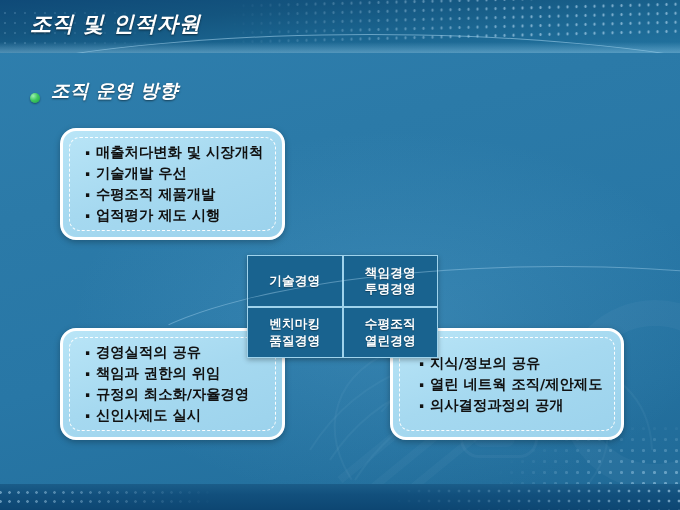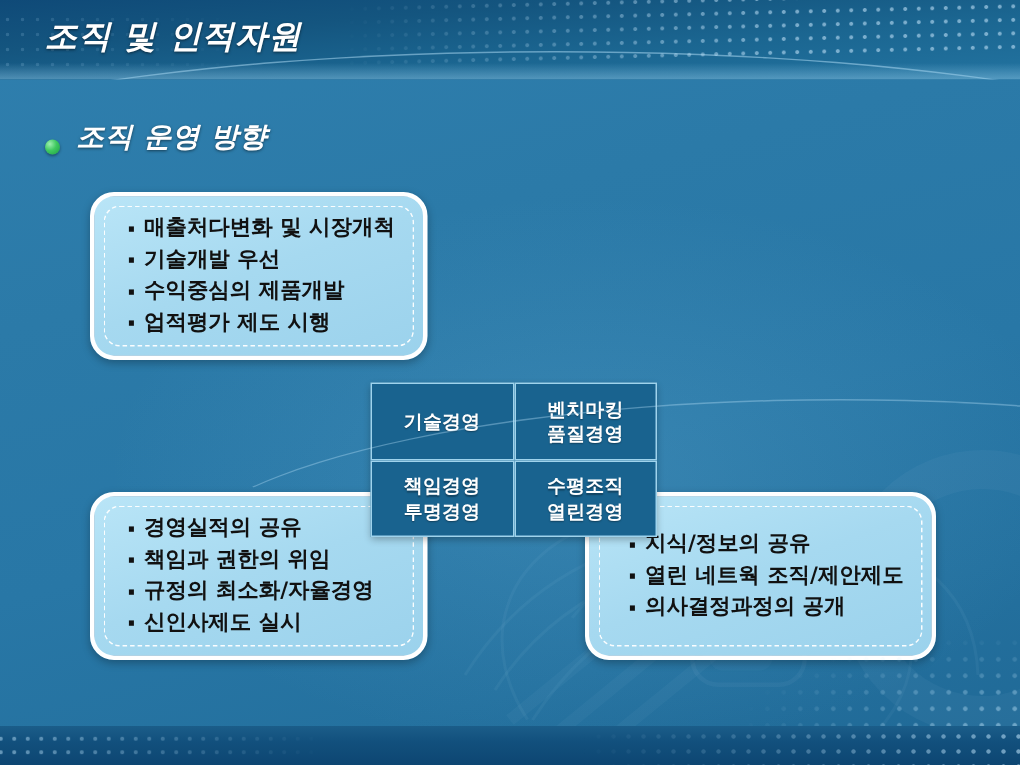--- a/index.html
+++ b/index.html
@@ -283,21 +283,21 @@
   <div id="subtitle-row">
     <div id="subtitle-bullet"></div>
     <div id="subtitle-text">조직 운영 방향</div>
   </div>
 
   <div class="cbox" id="box-tl">
     <div class="inner-dash"></div>
     <ul>
       <li>매출처다변화 및 시장개척</li>
       <li>기술개발 우선</li>
-      <li>수익중심의 제품개발</li>
+      <li>수평조직 제품개발</li>
       <li>업적평가 제도 시행</li>
     </ul>
   </div>
 
 
   <div class="cbox" id="box-bl">
     <div class="inner-dash"></div>
     <ul>
       <li>경영실적의 공유</li>
       <li>책임과 권한의  위임</li>
@@ -313,26 +313,26 @@
       <li>열린 네트웍 조직/제안제도</li>
       <li>의사결정과정의 공개</li>
     </ul>
   </div>
 
   <div id="grid">
     <div class="gcell">
       <span>기술경영</span>
     </div>
     <div class="gcell">
+      <span>책임경영</span>
+      <span>투명경영</span>
+    </div>
+    <div class="gcell">
       <span>벤치마킹</span>
       <span>품질경영</span>
-    </div>
-    <div class="gcell">
-      <span>책임경영</span>
-      <span>투명경영</span>
     </div>
     <div class="gcell">
       <span>수평조직</span>
       <span>열린경영</span>
     </div>
   </div>
 
   <div id="bottom-swoosh"></div>
   <div id="bottom-halftone"></div>
   <div id="bottom-band">

